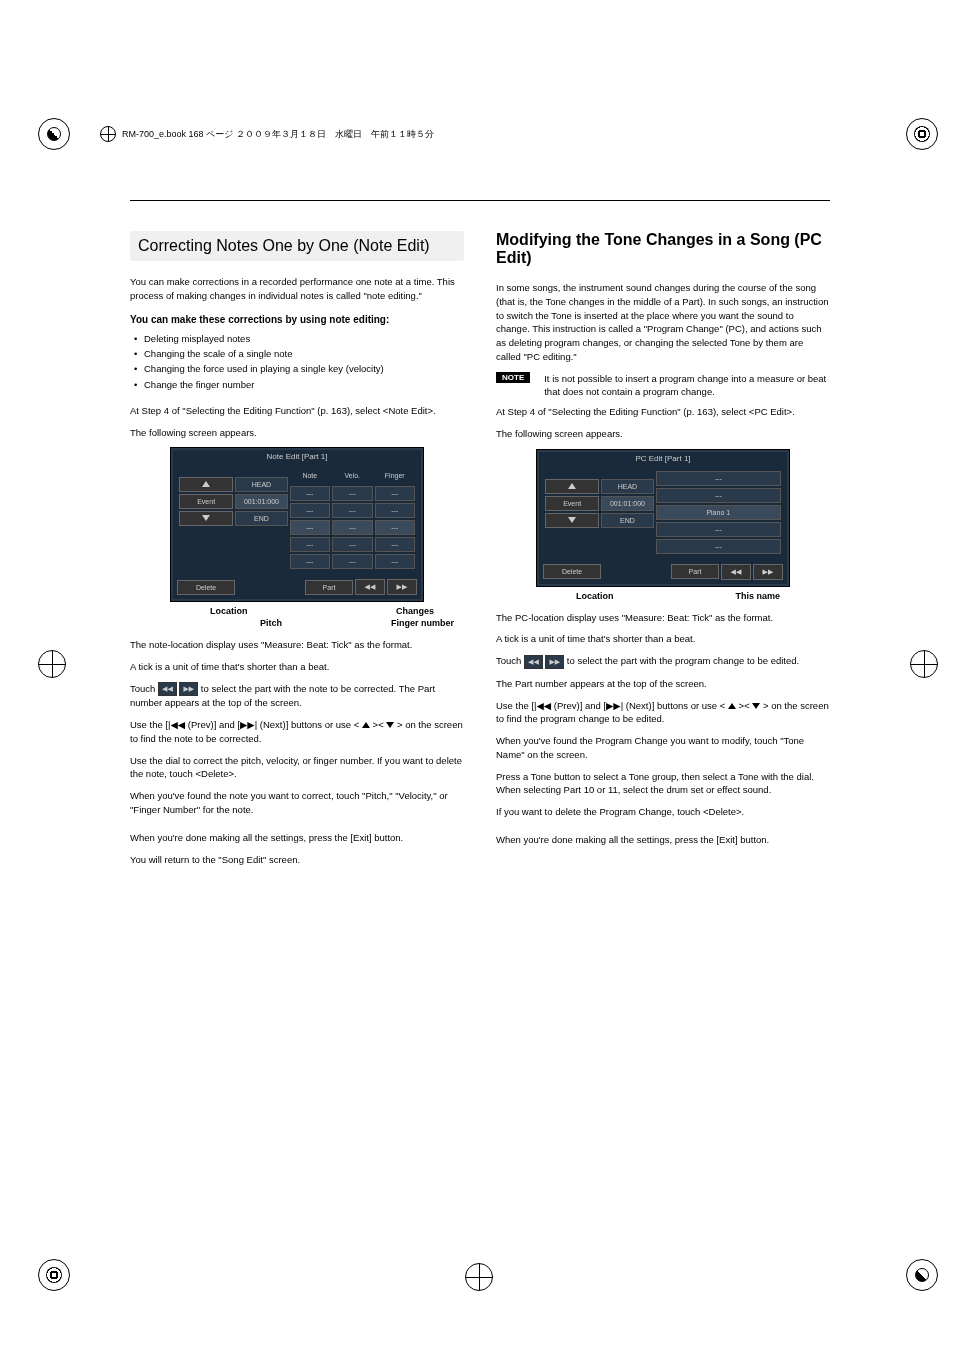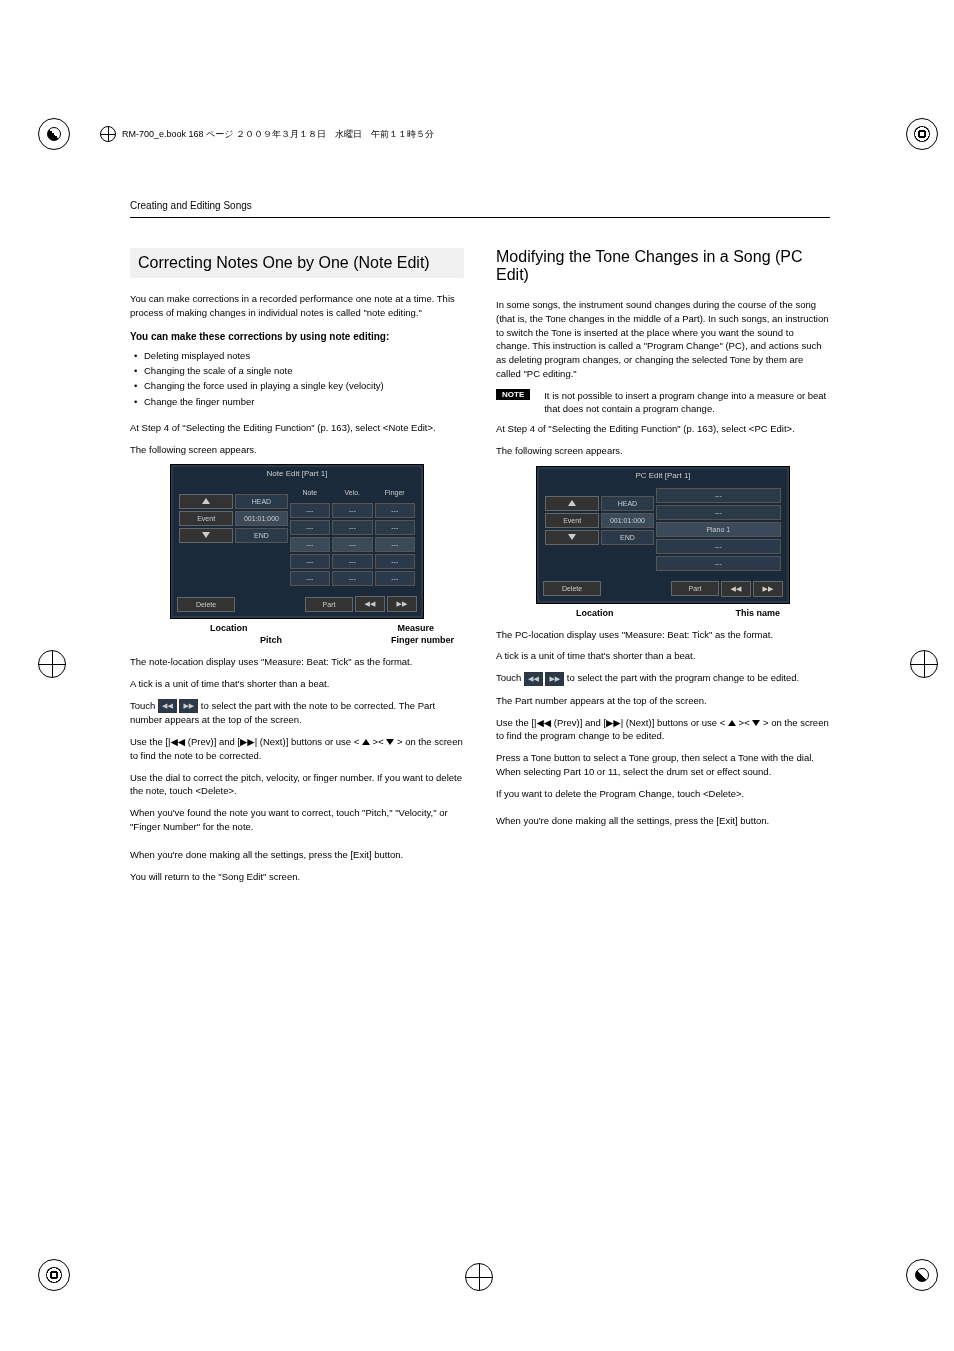--- a/index.html
+++ b/index.html
@@ -3,21 +3,21 @@
 <meta charset="utf-8">
 <style>
 body{margin:0;background:#fff;font-family:Arial,Helvetica,sans-serif;font-size:10px;color:#000;width:954px;height:1351px;position:relative}
 .page{position:absolute;left:130px;top:200px;width:700px}
 .header{font-size:10px;margin-bottom:6px}
 .hr1{border:none;border-top:1px solid #000;margin:0 0 30px 0}
 .cols{display:flex;gap:32px}
 .lcol{width:335px}
 .rcol{width:335px}
 .sect-title{font-size:16px;font-weight:400;background:#f0f0f0;padding:6px 8px;margin:0 0 14px 0;border-radius:2px}
-.sect-title2{font-size:16px;font-weight:400;margin:0 0 14px 0}
+.sect-title2{font-size:16px;font-weight:700;margin:0 0 14px 0}
 p{margin:0 0 8px 0;line-height:1.45;font-size:9.5px}
 .bold{font-weight:bold;font-size:10px;margin:10px 0 4px 0}
 ul{margin:0 0 12px 0;padding-left:14px}
 li{font-size:9.5px;line-height:1.6;list-style:none;position:relative}
 li:before{content:"•";position:absolute;left:-10px}
 .screen{background:#2a3a4a;border:1px solid #000;padding:2px;width:248px;margin:8px auto 4px auto;font-size:8px;color:#ccc}
 .screen-title{text-align:center;padding:2px;background:#1a2a3a}
 .screen-body{background:#1a2a3a;padding:6px;display:flex;gap:2px}
 .screen-left{display:flex;flex-direction:column;gap:2px;width:46%}
 .screen-right{flex:1;display:flex;flex-direction:column;gap:2px}
@@ -83,21 +83,20 @@
 <div class="reg-mark reg-br">
     <div class="reg-circle">
       <div class="reg-inner" style="background:linear-gradient(45deg,#000 50%,#fff 50%)"></div>
     </div>
   </div>
 <div class="reg-mark reg-bc">
     <div class="reg-cross"></div>
   </div>
 
 <div class="page">
-<div class="header">Creating and Editing Songs</div>
 <hr class="hr1">
 
 <div class="cols">
 <div class="lcol">
 <h2 class="sect-title">Correcting Notes One by One (Note Edit)</h2>
 <p>You can make corrections in a recorded performance one note at a time. This process of making changes in individual notes is called "note editing."</p>
 <p class="bold">You can make these corrections by using note editing:</p>
 <ul>
 <li>Deleting misplayed notes</li>
 <li>Changing the scale of a single note</li>
@@ -168,21 +167,21 @@
 <div class="screen-foot">
 <div class="sbtn" style="flex:0 0 50px">Delete</div>
 <div style="flex:1"></div>
 <div class="sbtn" style="flex:0 0 40px">Part</div>
 <div class="sbtn" style="flex:0 0 22px">◀◀</div>
 <div class="sbtn" style="flex:0 0 22px">▶▶</div>
 </div>
 </div>
 <div class="labels" style="justify-content:space-between;padding:0 30px 0 80px">
 <span>Location</span>
-<span>Measure</span>
+<span>Changes</span>
 </div>
 <div class="labels" style="justify-content:space-between;padding:0 10px 0 130px">
 <span>Pitch</span>
 <span>Finger number</span>
 </div>
 
 <p style="margin-top:10px">The note-location display uses "Measure: Beat: Tick" as the format.</p>
 <p>A tick is a unit of time that's shorter than a beat.</p>
 <p><span>Touch </span><span class="inline-btn">◀◀</span> <span class="inline-btn">▶▶</span><span> to select the part with the note to be corrected. The Part number appears at the top of the screen.</span></p>
 <p><span>Use the [</span><span>|◀◀</span><span> (Prev)] and [</span><span>▶▶|</span><span> (Next)] buttons or use &lt; </span><span class="arrow-up" style="border-bottom-color:#000"></span><span> &gt;&lt; </span><span class="arrow-down" style="border-top-color:#000"></span><span> &gt; on the screen to find the note to be corrected.</span></p>
@@ -246,19 +245,20 @@
 <div class="labels" style="justify-content:space-between;padding:0 50px 0 80px">
 <span>Location</span>
 <span>This name</span>
 </div>
 
 <p style="margin-top:10px">The PC-location display uses "Measure: Beat: Tick" as the format.</p>
 <p>A tick is a unit of time that's shorter than a beat.</p>
 <p><span>Touch </span><span class="inline-btn">◀◀</span> <span class="inline-btn">▶▶</span><span> to select the part with the program change to be edited.</span></p>
 <p>The Part number appears at the top of the screen.</p>
 <p><span>Use the [</span><span>|◀◀</span><span> (Prev)] and [</span><span>▶▶|</span><span> (Next)] buttons or use &lt; </span><span class="arrow-up" style="border-bottom-color:#000"></span><span> &gt;&lt; </span><span class="arrow-down" style="border-top-color:#000"></span><span> &gt; on the screen to find the program change to be edited.</span></p>
+<p>When you've found the Program Change you want to modify, touch "Tone Name" on the screen.</p>
 <p>Press a Tone button to select a Tone group, then select a Tone with the dial. When selecting Part 10 or 11, select the drum set or effect sound.</p>
 <p>If you want to delete the Program Change, touch &lt;Delete&gt;.</p>
 <p style="margin-top:14px">When you're done making all the settings, press the [Exit] button.</p>
 </div>
 </div>
 
 </div>
 
 </body></html>

